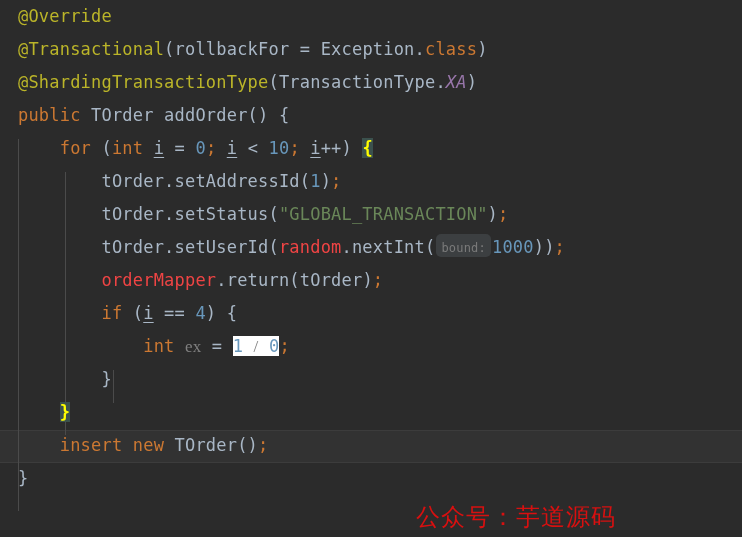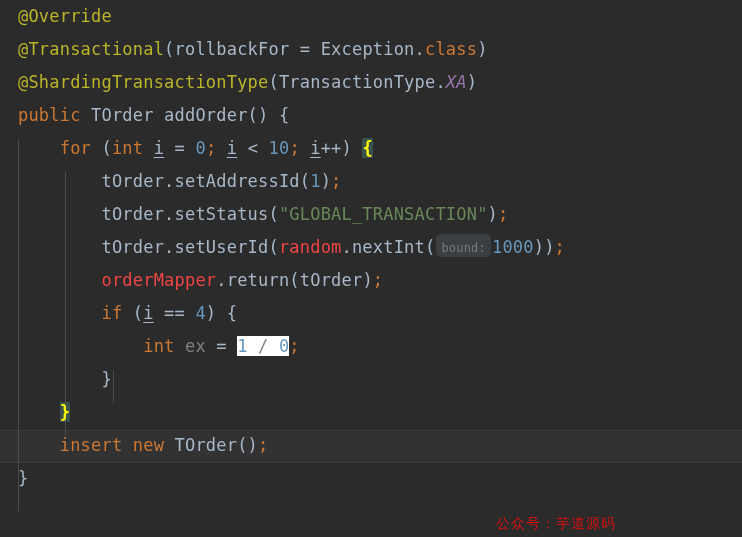--- a/index.html
+++ b/index.html
@@ -62,21 +62,21 @@
 
   
   .t-anno      { color: #bbb529; }
   .t-kw        { color: #cc7832; }
   .t-ident     { color: #a9b7c6; }
   .t-type      { color: #a9b7c6; }
   .t-num       { color: #6897bb; }
   .t-str       { color: #6a8759; }
   .t-field     { color: #ef4444; }
   .t-enum      { color: #9876aa; font-style: italic; }
-  .t-unused    { color: #808080; }
+  .t-unused    { color: #808080; font-family: Liberation Serif, serif; }
   .t-punct     { color: #a9b7c6; }
   .t-semi      { color: #cc7832; }
   .t-var-u     { color: #a9b7c6; text-decoration: underline; text-underline-offset: 3px; }
 
   
   .brace-match {
     color: #ffff00;
     background: #3b514d;
     font-weight: bold;
   }
@@ -98,21 +98,21 @@
     top: -1px;
   }
 
   
   .watermark {
     position: absolute;
     right: 8px;
     bottom: 4px;
     color: #d81010;
     font-family: "DejaVu Sans", "Liberation Sans", sans-serif;
-    font-size: 14px;
+    font-size: 24px;
     letter-spacing: 1px;
     z-index: 5;
     white-space: pre;
   }
 </style>
 </head>
 <body>
 
 <div id="editor">
 

